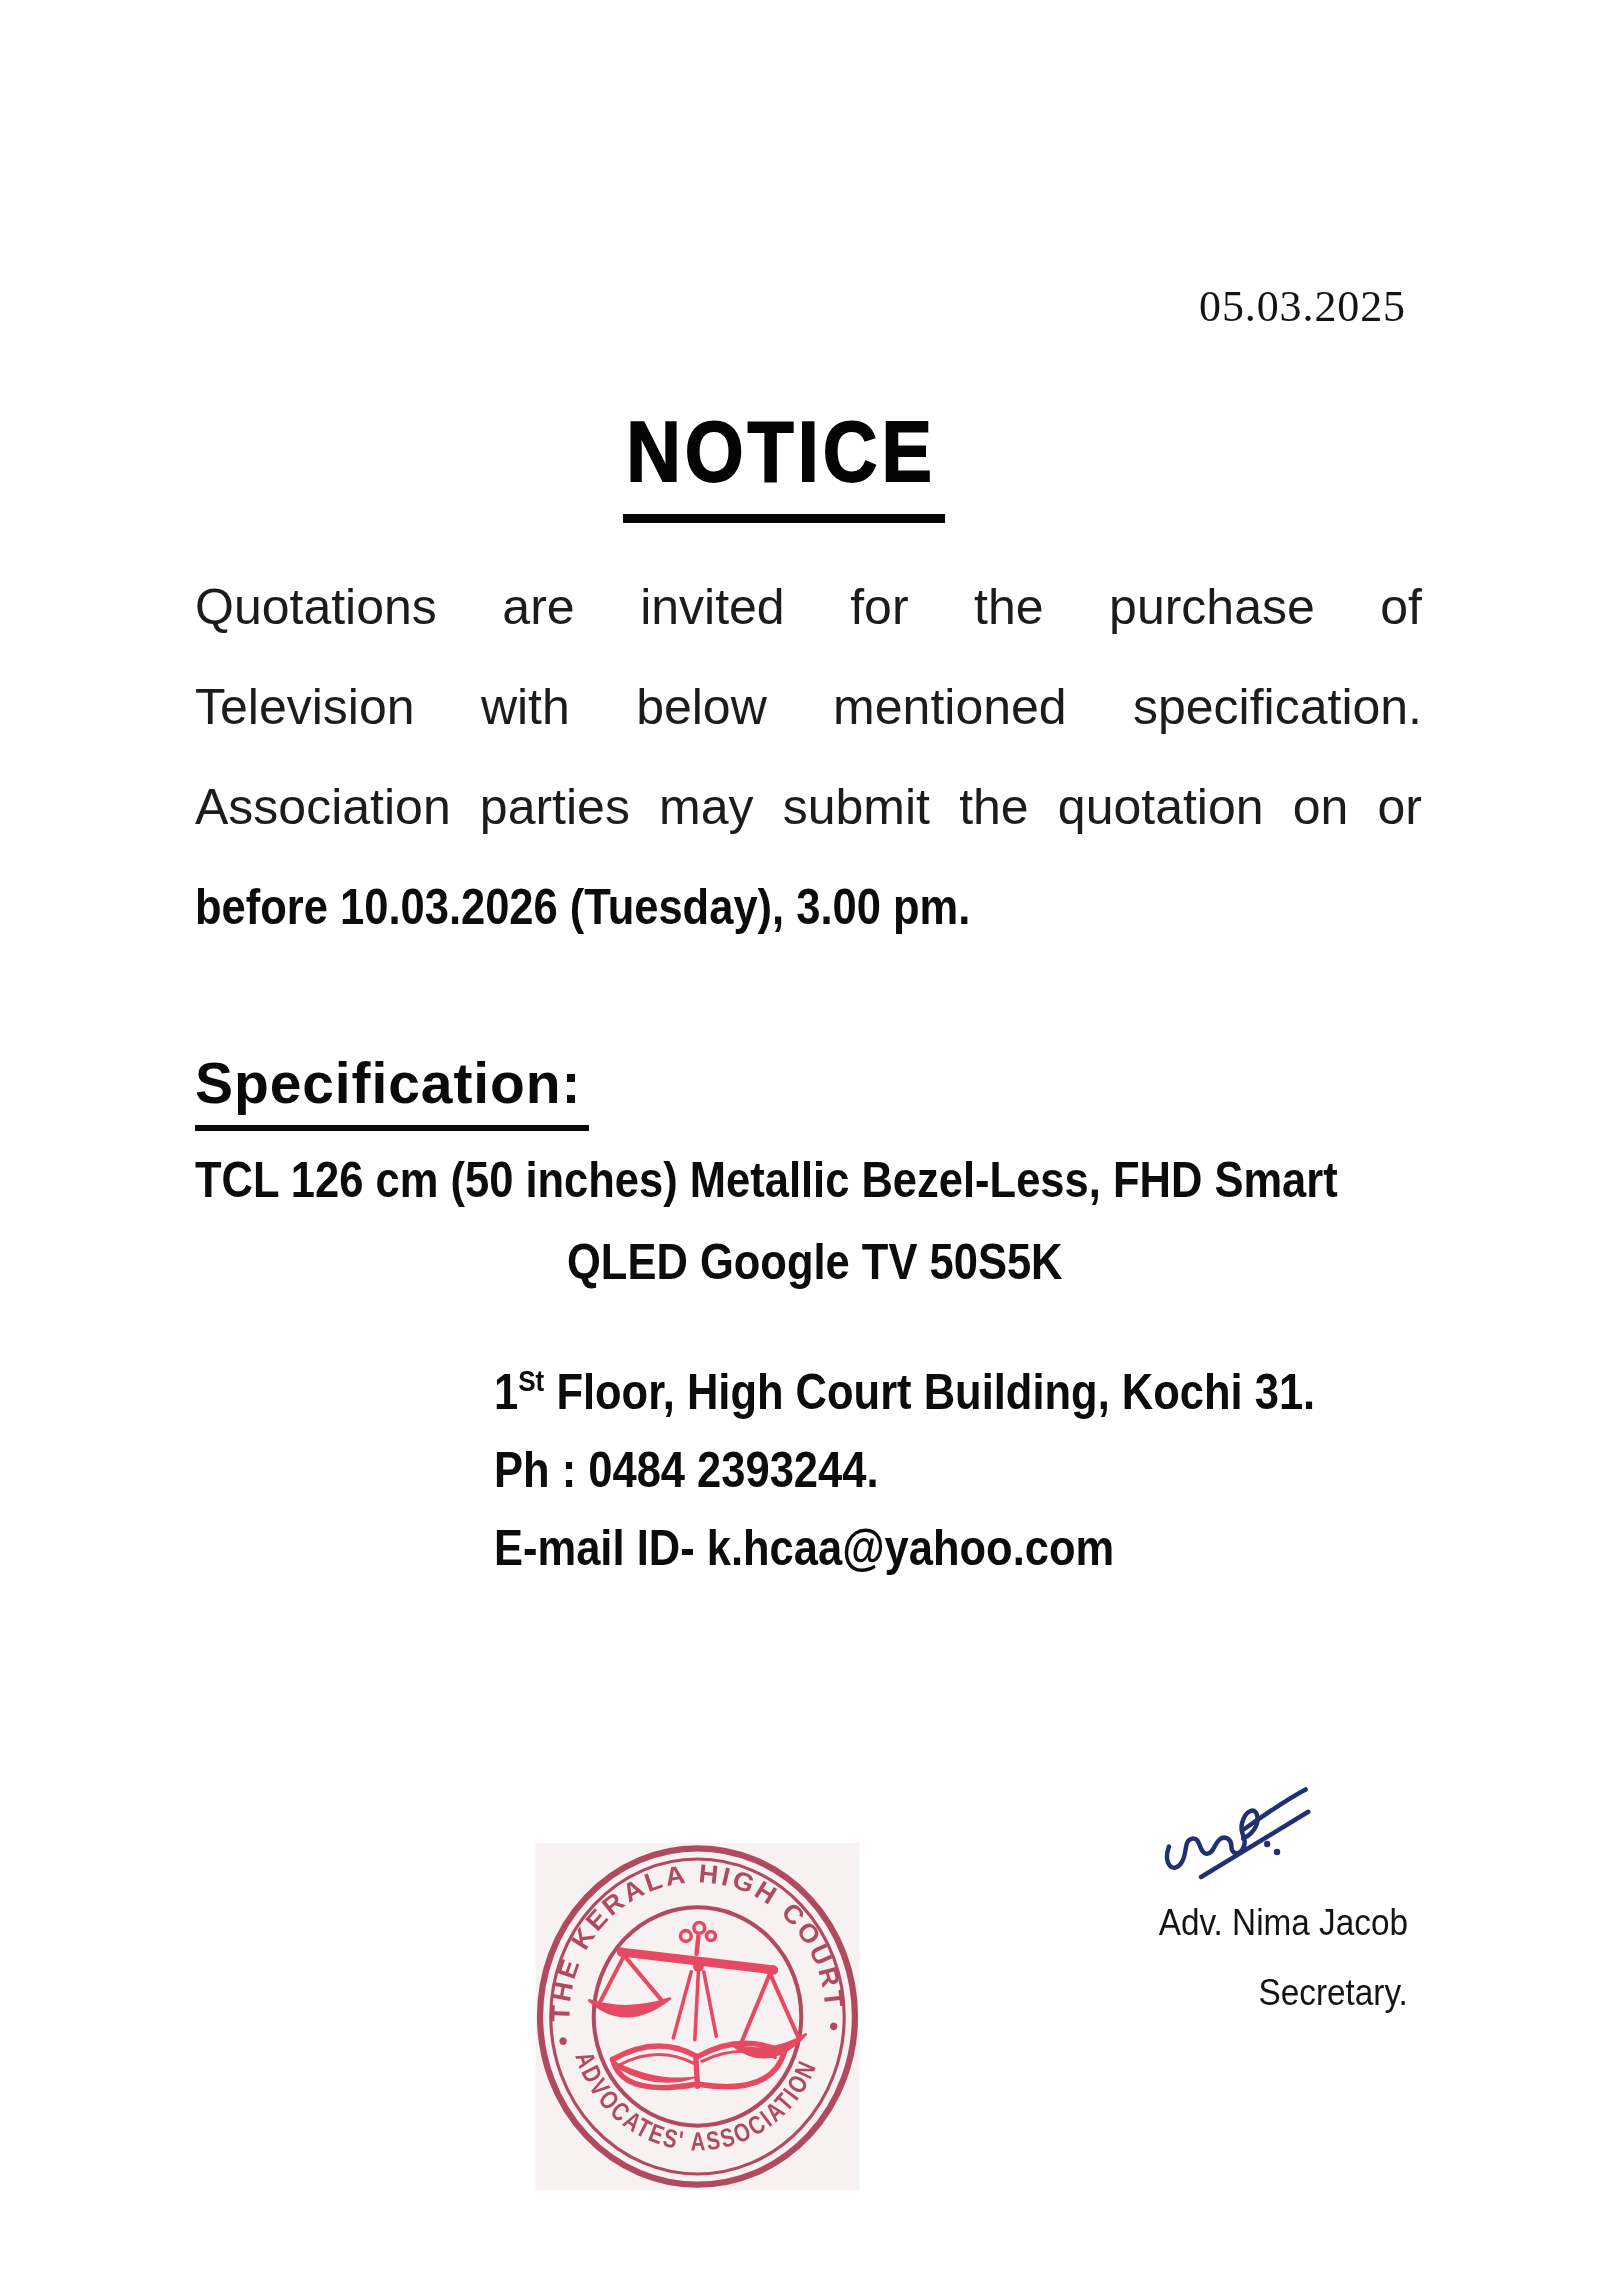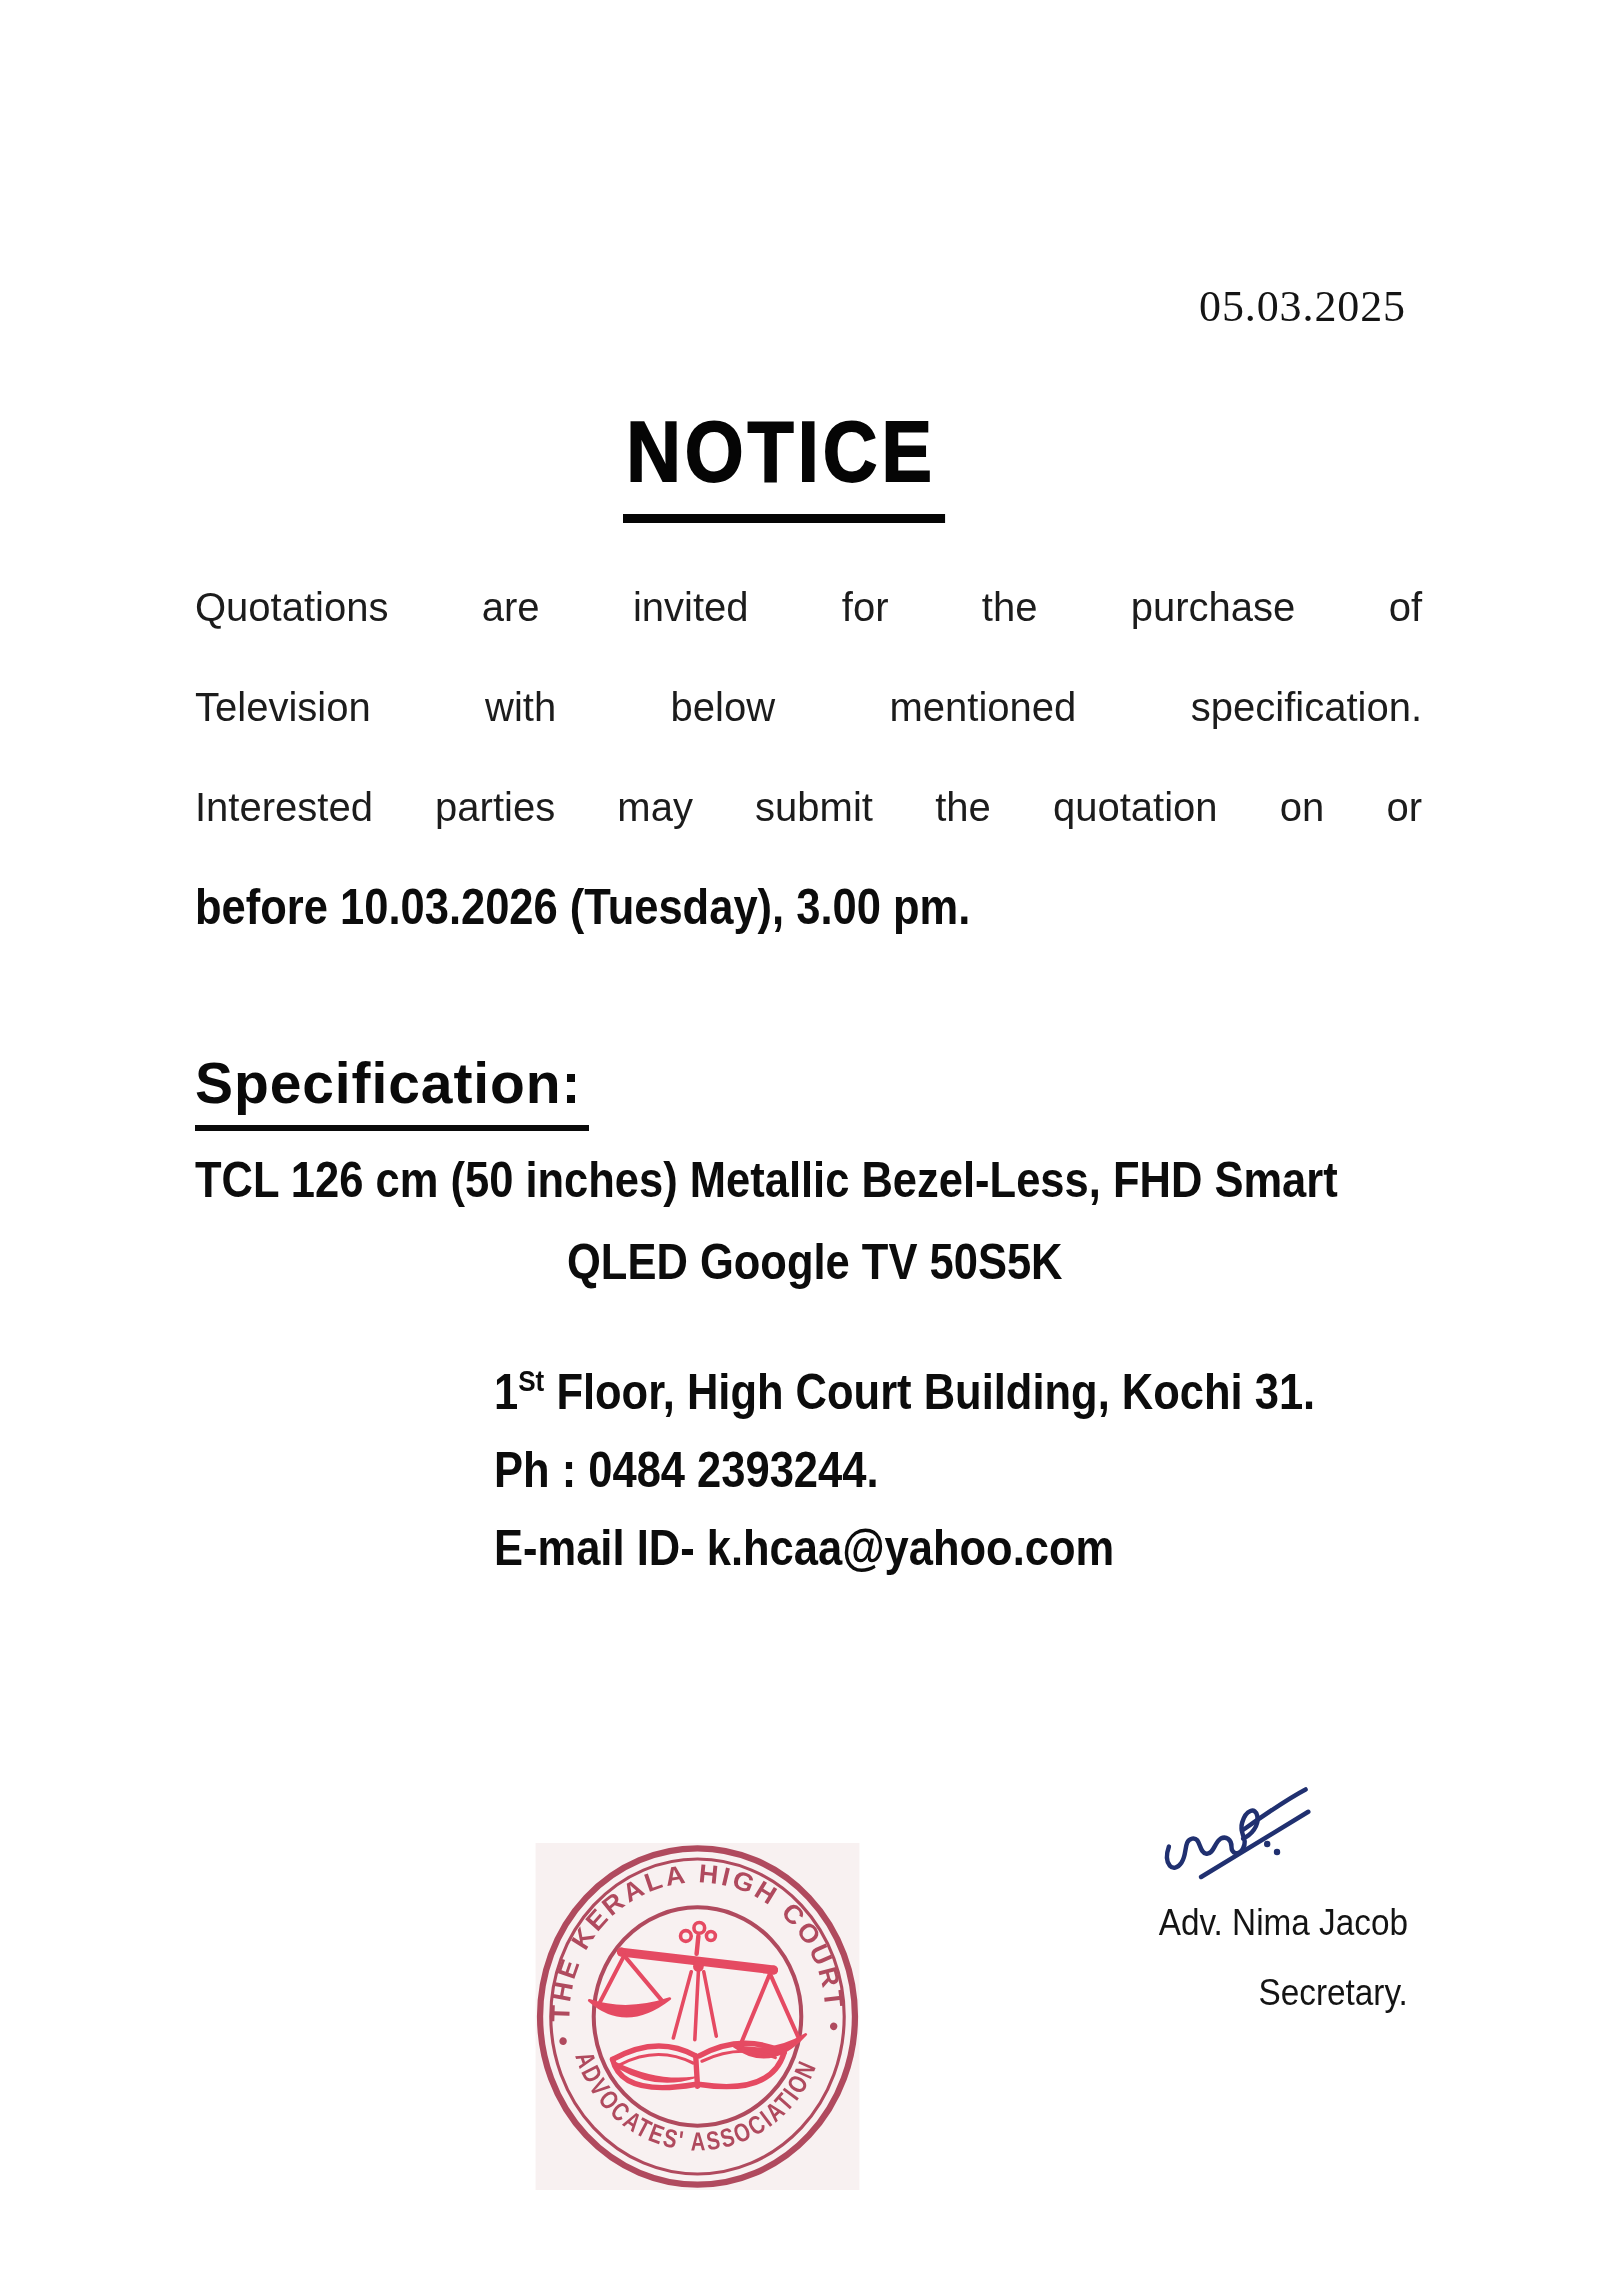--- a/index.html
+++ b/index.html
@@ -29,21 +29,21 @@
     letter-spacing:4.5px;
     transform:scaleX(0.88); transform-origin:0 0;
     border-bottom:9.9px solid #050505;
     padding:0 10.7px 12.5px 3.6px;
     white-space:nowrap;
   }
 
   
   .intro { position:absolute; left:195px; top:557px; width:1227px; }
   .intro-line {
-    height:100px; line-height:100px; font-size:40px; color:#1c1c1c;
+    height:100px; line-height:100px; font-size:50px; color:#1c1c1c;
     text-align:justify; text-align-last:justify;
     white-space:normal;
   }
   .intro-line-last { height:100px; line-height:100px; font-size:50px; text-align:left; }
   .bold-cond {
     display:inline-block; font-weight:bold; color:#0c0c0c;
     transform:scaleX(0.87); transform-origin:0 50%;
     white-space:nowrap;
   }
 
@@ -87,21 +87,21 @@
 
   <div class="date">05.03.2025</div>
 
   <div class="notice">
     <span class="notice-inner">NOTICE</span>
   </div>
 
   <div class="intro">
     <div class="intro-line">Quotations are invited for the purchase of</div>
     <div class="intro-line">Television with below mentioned specification.</div>
-    <div class="intro-line">Interested parties may submit the quotation on or</div>
+    <div class="intro-line">Association parties may submit the quotation on or</div>
     <div class="intro-line-last">
       <span class="bold-cond">before 10.03.2026 (Tuesday), 3.00 pm.</span>
     </div>
   </div>
 
   <div class="spec-heading">
     <span class="spec-heading-inner">Specification:</span>
   </div>
 
   <div class="spec-lines">

